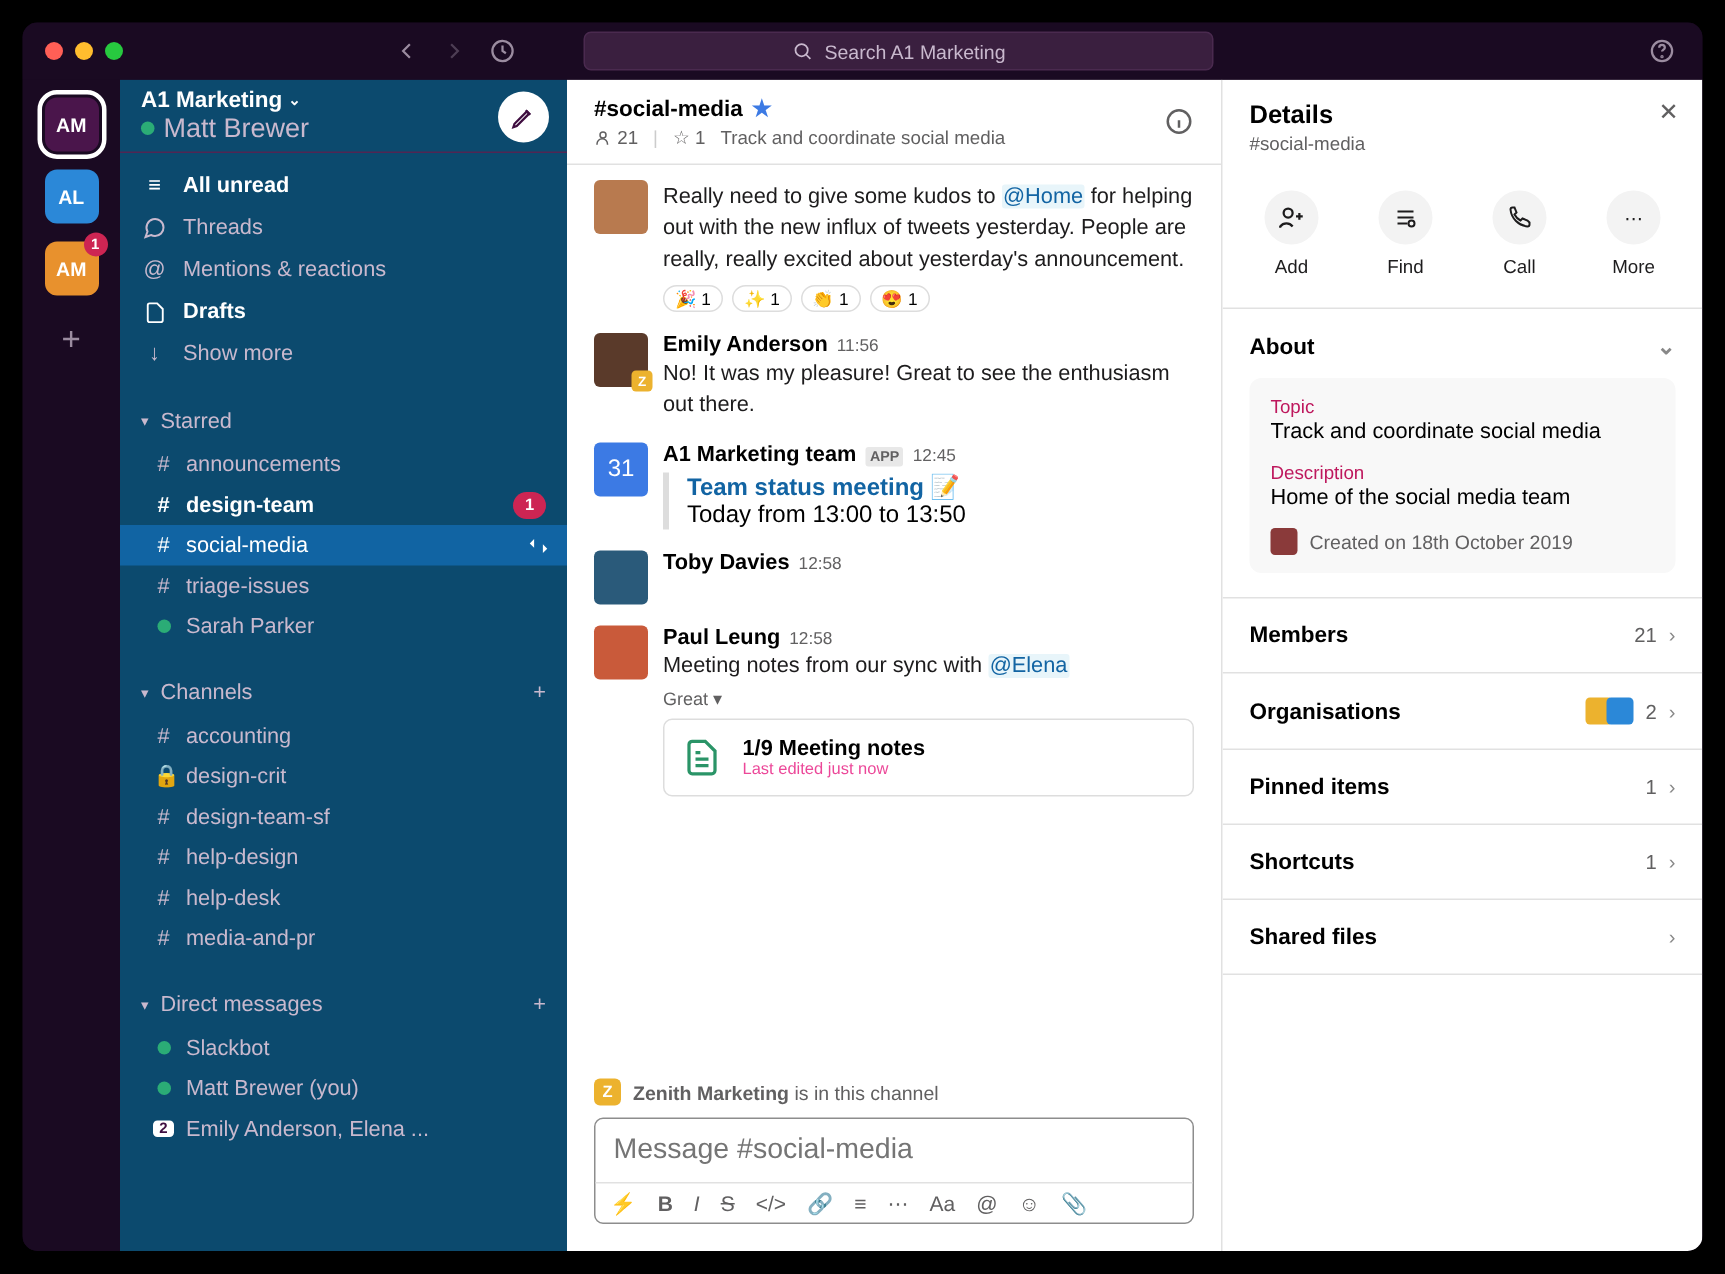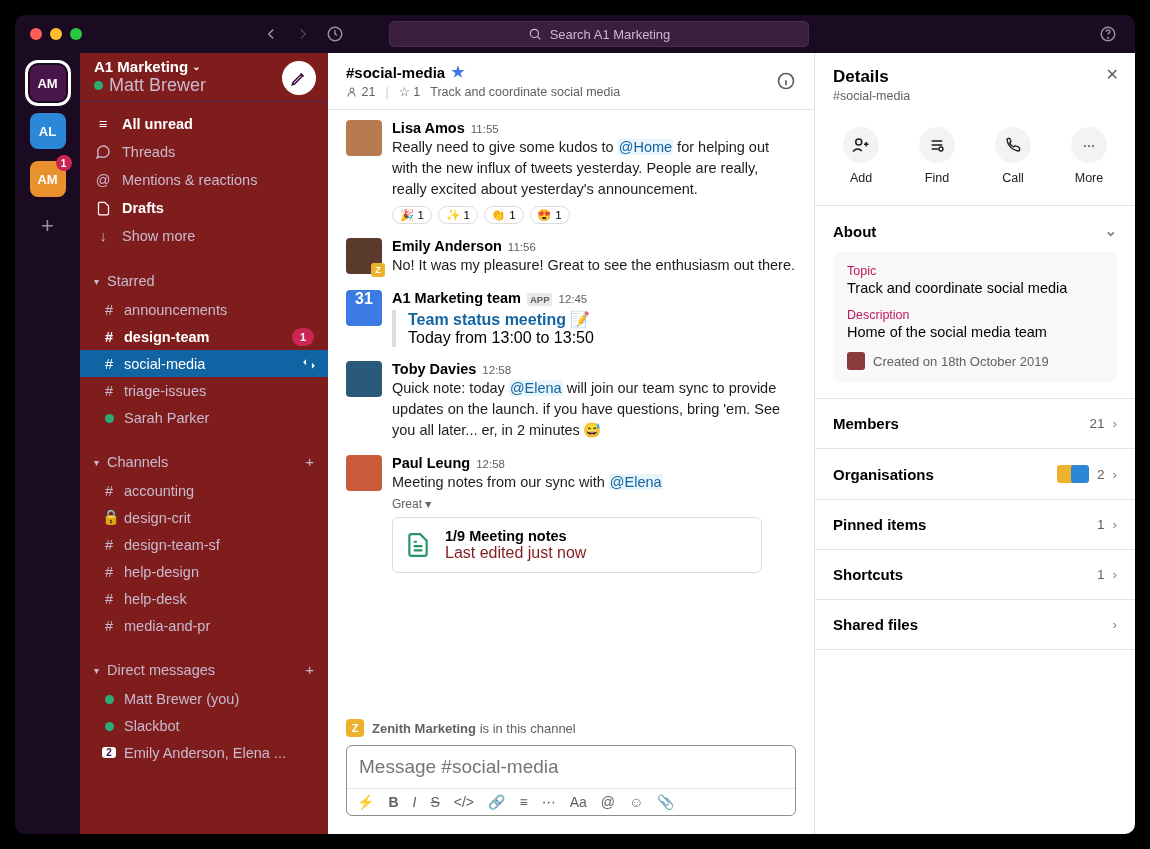--- a/index.html
+++ b/index.html
@@ -16,21 +16,21 @@
   .help-icon { margin-left: auto; margin-right: 18px; color: #9b8ca0; }
   .help-icon svg { width: 18px; height: 18px; }
   .main { flex: 1; display: flex; overflow: hidden; }
 
   .railcol { width: 65px; background: #1a0a22; display: flex; flex-direction: column; align-items: center; padding-top: 12px; gap: 12px; }
   .ws-avatar { width: 36px; height: 36px; border-radius: 8px; display: flex; align-items: center; justify-content: center; font-weight: 700; color: #fff; font-size: 13px; position: relative; }
   .ws-avatar.selected { outline: 3px solid #fff; outline-offset: 2px; }
   .ws-avatar .badge { position: absolute; top: -6px; right: -6px; background: #cd2553; color: #fff; font-size: 10px; min-width: 16px; height: 16px; border-radius: 8px; display: flex; align-items: center; justify-content: center; }
   .add-ws { color: #9b8ca0; font-size: 22px; margin-top: 4px; cursor: pointer; }
 
-  .sidebar { width: 248px; background: #7f1d1d; color: #c9b9ce; display: flex; flex-direction: column; overflow-y: auto; }
+  .sidebar { width: 298px; background: #0c4a6e; color: #c9b9ce; display: flex; flex-direction: column; overflow-y: auto; }
   .sb-header { height: 49px; display: flex; align-items: center; padding: 0 14px; border-bottom: 1px solid #522653; position: relative; }
   .ws-name { font-weight: 800; color: #fff; font-size: 15px; display: flex; align-items: center; gap: 4px; }
   .ws-user { font-size: 18px; color: #c9b9ce; display: flex; align-items: center; gap: 6px; }
   .presence { width: 9px; height: 9px; border-radius: 50%; background: #2bac76; display: inline-block; }
   .compose { position: absolute; right: 12px; top: 8px; width: 34px; height: 34px; background: #fff; border-radius: 50%; display: flex; align-items: center; justify-content: center; color: #3f0e40; }
 
   .nav-section { padding: 8px 0; }
   .nav-item { display: flex; align-items: center; height: 28px; padding: 0 14px; gap: 10px; font-size: 14.5px; cursor: pointer; }
   .nav-item.bold { font-weight: 700; color: #fff; }
   .nav-item .ic { width: 18px; display: flex; justify-content: center; }
@@ -64,21 +64,21 @@
   .msg-body { font-size: 14.5px; color: #1d1c1d; line-height: 1.45; margin-top: 1px; }
   .mention { color: #1264a3; background: #e8f5fa; padding: 0 1px; border-radius: 2px; }
   .reactions { display: flex; gap: 6px; margin-top: 6px; }
   .react { border: 1px solid #ddd; background: #fff; border-radius: 12px; padding: 1px 7px; font-size: 11.5px; display: flex; align-items: center; gap: 4px; cursor: pointer; }
   .event-block { border-left: 4px solid #ddd; padding-left: 12px; margin-top: 4px; }
   .event-title { color: #1264a3; font-weight: 700; }
   .post-label { font-size: 12px; color: #616061; margin-top: 4px; }
   .post-card { border: 1px solid #ddd; border-radius: 6px; padding: 10px 12px; display: flex; align-items: center; gap: 14px; margin-top: 6px; max-width: 370px; }
   .doc-ic { color: #2a9467; }
   .post-card .pt { font-weight: 700; font-size: 14.5px; }
-  .post-card .ps { font-size: 16px; color: #7f1d1d; }
+  .post-card .ps { font-size: 11px; color: #ec4899; }
 
   .channel-footer { padding: 6px 18px 18px; }
   .shared-note { display: flex; align-items: center; gap: 8px; font-size: 13px; color: #616061; margin-bottom: 8px; }
   .z-badge { width: 18px; height: 18px; background: #ecb22e; border-radius: 4px; display: flex; align-items: center; justify-content: center; color: #fff; font-size: 11px; font-weight: 700; }
   .composer { border: 1px solid #8d8d8d; border-radius: 6px; }
   .composer input { border: none; outline: none; width: 100%; padding: 10px 12px; font-size: 19px; background: transparent; }
   .composer-tools { border-top: 1px solid #e1e1e1; padding: 5px 10px; display: flex; gap: 14px; color: #616061; font-size: 14px; align-items: center; }
 
   .details { width: 320px; display: flex; flex-direction: column; overflow-y: auto; }
   .d-head { padding: 14px 18px 10px; display: flex; align-items: center; position: relative; }
@@ -270,25 +270,25 @@
           </div>
         </div>
       <div class="nav-section" id="dms-sect">
           <div class="sect-head">
             <span class="caret-ic">▾</span>
             <span>Direct messages</span>
             <span class="plus">+</span>
           </div>
           <div class="ch-item">
             <span class="prefix"><span class="presence"></span></span>
+            <span>Slackbot</span>
+          </div>
+          <div class="ch-item">
+            <span class="prefix"><span class="presence"></span></span>
             <span>Matt Brewer (you)</span>
-          </div>
-          <div class="ch-item">
-            <span class="prefix"><span class="presence"></span></span>
-            <span>Slackbot</span>
           </div>
           <div class="ch-item">
             <span class="prefix" style="background:#fff;color:#3f0e40;border-radius:3px;font-size:10px;font-weight:700;padding:0 2px">2</span>
             <span>Emily Anderson, Elena ...</span>
           </div>
         </div>
     </div>
 
     <div class="content">
       <div class="channel">
@@ -313,24 +313,20 @@
                 <circle cx="12" cy="12" r="9"></circle>
                 <path d="M12 8h.01M11 12h1v4h1"></path>
               </svg>
             </span>
         </div>
 
         <div class="messages" id="messages">
             <div class="msg">
               <div class="avatar" style="background:#b87a4f;position:relative;display:flex;align-items:center;justify-content:center;color:#fff;font-weight:700"></div>
               <div style="flex:1">
-                <div class="msg-head">
-                  <span class="msg-author">Lisa Amos</span>
-                  <span class="msg-time">11:55</span>
-                </div>
                 <div class="msg-body">Really need to give some kudos to <span class="mention">@Home</span> for helping out with the new influx of tweets yesterday. People are really, really excited about yesterday's announcement.</div>
                 <div class="reactions">
                   <span class="react">🎉 1</span>
                   <span class="react">✨ 1</span>
                   <span class="react">👏 1</span>
                   <span class="react">😍 1</span>
                 </div>
               </div>
             </div>
             <div class="msg">
@@ -339,21 +335,21 @@
               </div>
               <div style="flex:1">
                 <div class="msg-head">
                   <span class="msg-author">Emily Anderson</span>
                   <span class="msg-time">11:56</span>
                 </div>
                 <div class="msg-body">No! It was my pleasure! Great to see the enthusiasm out there.</div>
               </div>
             </div>
             <div class="msg">
-              <div class="avatar" style="background:#3c7ae4;position:relative;display:flex;align-items:flex-start;justify-content:center;color:#fff;font-weight:700">
+              <div class="avatar" style="background:#3c7ae4;position:relative;display:flex;align-items:center;justify-content:center;color:#fff;font-weight:400">
                 <span style="font-size:16px">31</span>
               </div>
               <div style="flex:1">
                 <div class="msg-head">
                   <span class="msg-author">A1 Marketing team</span>
                   <span class="app-badge">APP</span>
                   <span class="msg-time">12:45</span>
                 </div>
                 <div class="event-block">
                   <div class="event-title">Team status meeting 📝</div>
@@ -361,21 +357,20 @@
                 </div>
               </div>
             </div>
             <div class="msg">
               <div class="avatar" style="background:#2a5a7a;position:relative;display:flex;align-items:center;justify-content:center;color:#fff;font-weight:700"></div>
               <div style="flex:1">
                 <div class="msg-head">
                   <span class="msg-author">Toby Davies</span>
                   <span class="msg-time">12:58</span>
                 </div>
-                <div class="msg-body">Quick note: today <span class="mention">@Elena</span> will join our team sync to provide updates on the launch. if you have questions, bring 'em. See you all later... er, in 2 minutes 😅</div>
               </div>
             </div>
             <div class="msg">
               <div class="avatar" style="background:#c95a3a;position:relative;display:flex;align-items:center;justify-content:center;color:#fff;font-weight:700"></div>
               <div style="flex:1">
                 <div class="msg-head">
                   <span class="msg-author">Paul Leung</span>
                   <span class="msg-time">12:58</span>
                 </div>
                 <div class="msg-body">Meeting notes from our sync with <span class="mention">@Elena</span></div>

